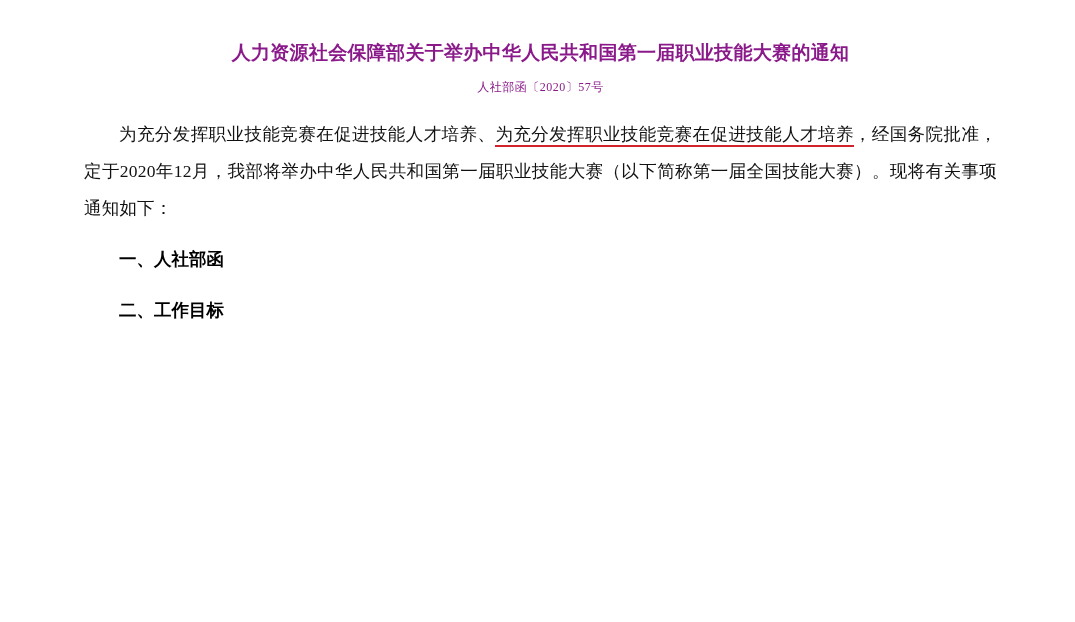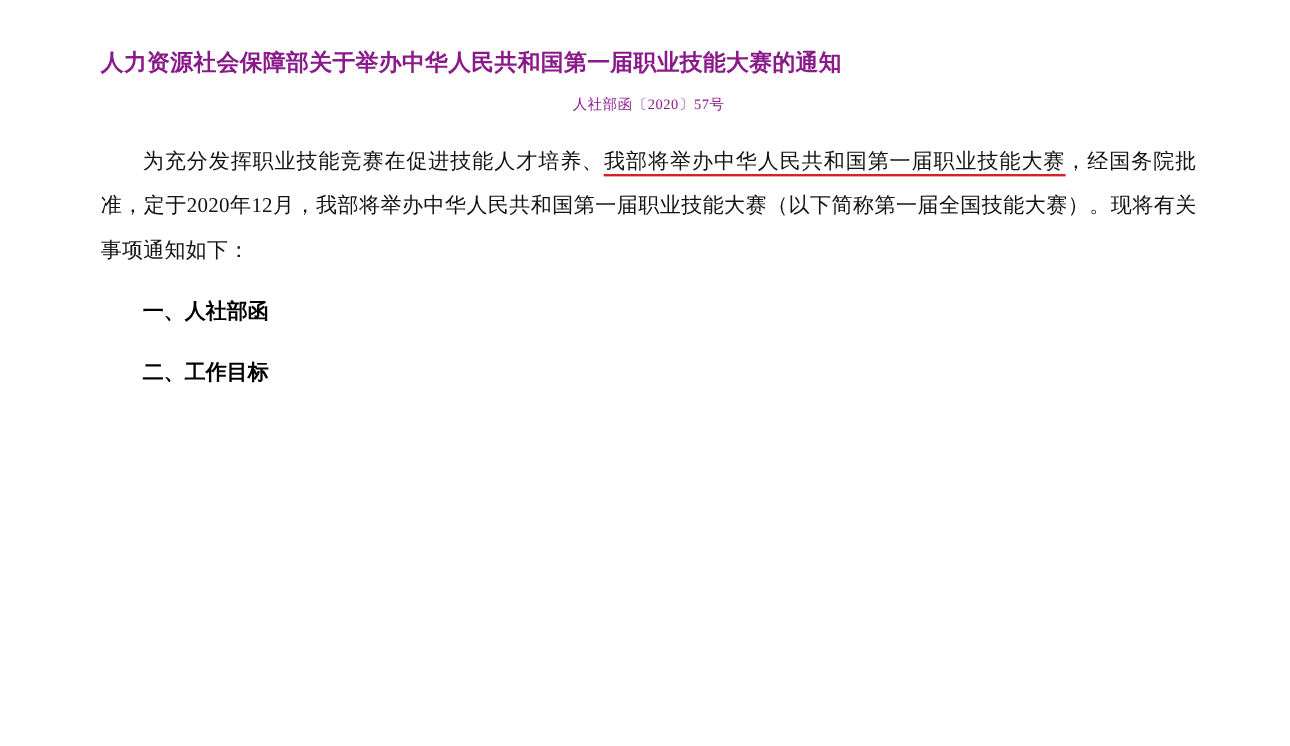--- a/index.html
+++ b/index.html
@@ -16,21 +16,21 @@
   }
   .page {
     position: relative;
     width: 1075px;
     height: 622px;
     box-sizing: border-box;
     padding: 26px 78px 0 84px;
     background: #fff;
   }
   .doc-title {
-    text-align: left;
+    text-align: center;
     color: #8a1a8a;
     font-weight: bold;
     font-size: 19px;
     line-height: 30px;
     letter-spacing: 0.3px;
     margin: 12px 0 0 0;
     font-family: "Liberation Serif", "DejaVu Serif", serif;
   }
   .doc-number {
     text-align: center;
@@ -74,21 +74,21 @@
 <body>
 
 <div class="page">
 
   <h1 class="doc-title"><span>人力资源社会保障部关于举办中华人民共和国第一届职业技能大赛的通知</span></h1>
 
   <div class="doc-number">人社部函〔2020〕57号</div>
 
 
   <p class="body-text indent">
-    <span>为充分发挥职业技能竞赛在促进技能人才培养、</span><span class="u-red">我部将举办中华人民共和国第一届职业技能大赛</span><span>，经国务院批准，定于2020年12月，我部将举办中华人民共和国第一届职业技能大赛（以下简称第一届全国技能大赛）。现将有关事项通知如下：</span>
+    <span>为充分发挥职业技能竞赛在促进技能人才培养、</span><span class="u-red">为充分发挥职业技能竞赛在促进技能人才培养</span><span>，经国务院批准，定于2020年12月，我部将举办中华人民共和国第一届职业技能大赛（以下简称第一届全国技能大赛）。现将有关事项通知如下：</span>
   </p>
 
   <p class="heading">一、人社部函</p>
 
 
   <p class="heading">二、工作目标</p>
 
 </div>
 
 </body></html>

